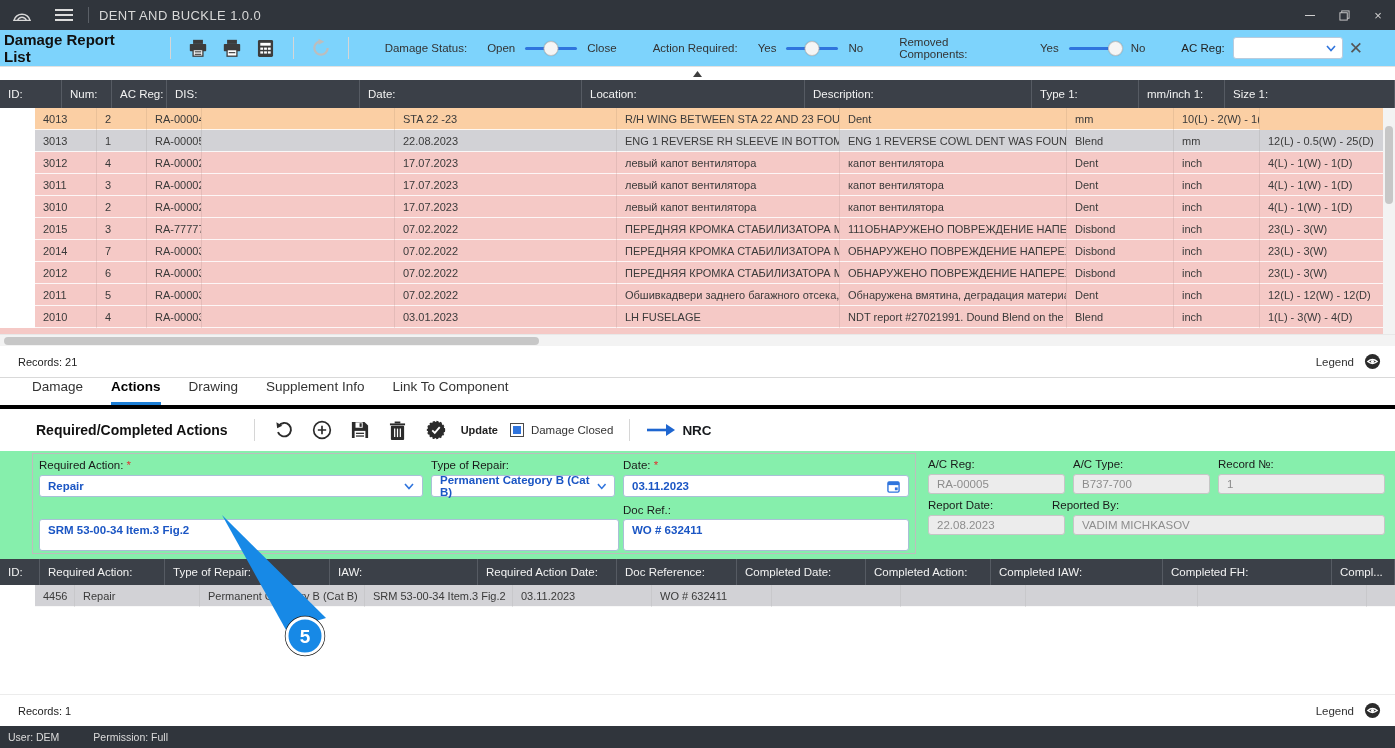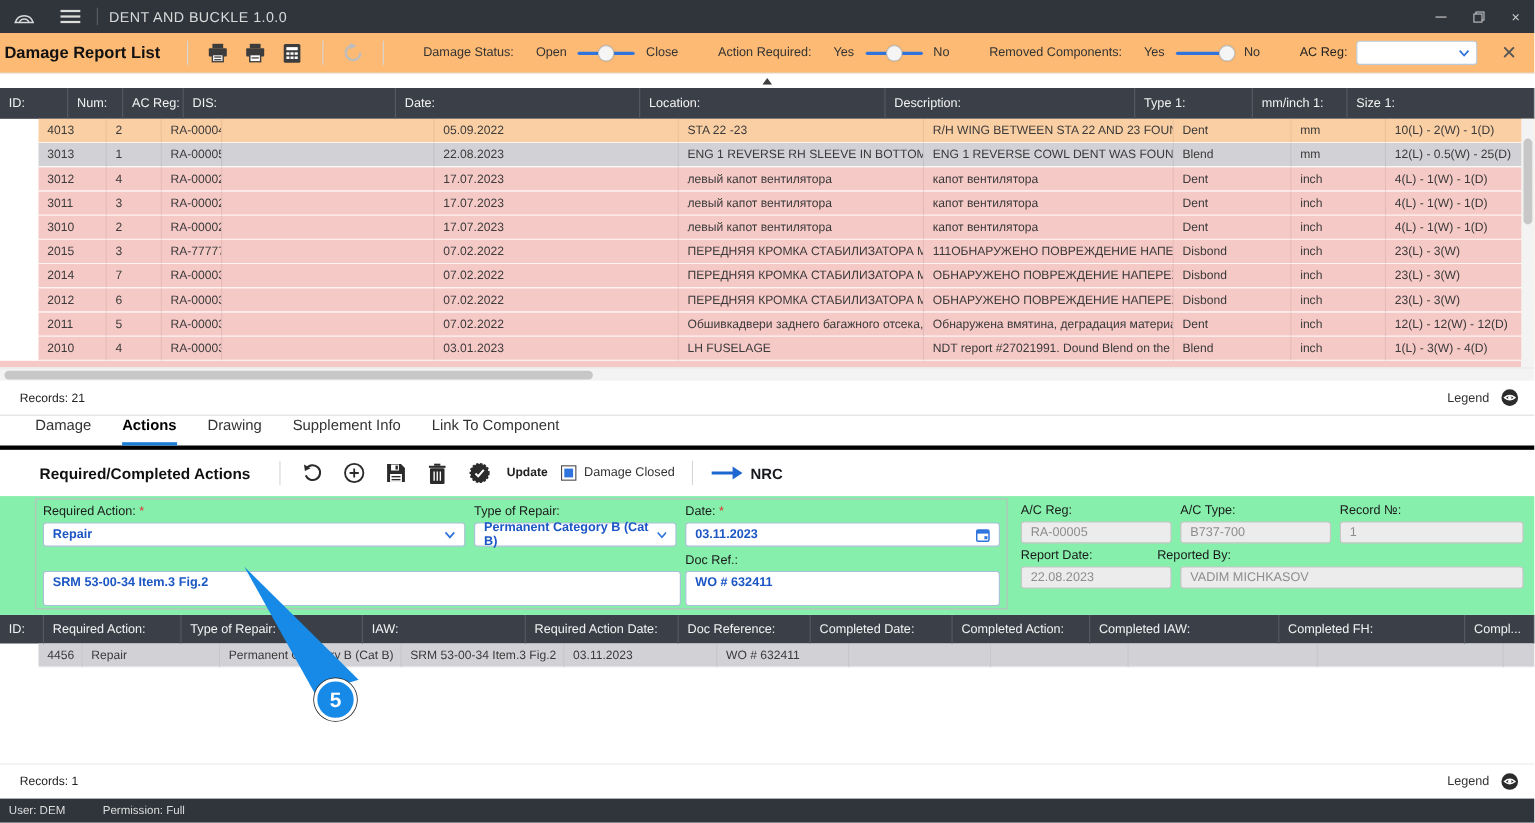--- a/index.html
+++ b/index.html
@@ -11,21 +11,21 @@
   .titlebar .appicon { width:44px; display:flex; justify-content:center; }
   .titlebar .burger { width:40px; display:flex; flex-direction:column; gap:3px; align-items:center; cursor:pointer; }
   .titlebar .burger i { display:block; width:18px; height:2px; background:#dcdcdc; }
   .titlebar .tsep { width:1px; height:16px; background:#5a5f66; margin:0 10px 0 4px; }
   .titlebar .ttitle { font-size:13px; letter-spacing:.4px; color:#d9d9d9; }
   .wincontrols { margin-left:auto; display:flex; height:100%; }
   .wincontrols .wbtn { width:34px; height:100%; display:flex; align-items:center; justify-content:center; color:#cfcfcf; font-size:13px; cursor:pointer; }
   .wbtn .minbar { width:10px; height:1px; background:#cfcfcf; display:block; }
 
   
-  .toolbar { height:37px; background:#fdba74; display:flex; align-items:center; border-bottom:1px solid #e2e2e2; padding:0 10px 0 4px; }
+  .toolbar { height:37px; background:#7dd3fc; display:flex; align-items:center; border-bottom:1px solid #e2e2e2; padding:0 26px 0 4px; }
   .toolbar .rtitle { font-size:15px; font-weight:bold; color:#111; margin-right:14px; }
   .vsep { width:1px; height:22px; background:#d6d6d6; margin:0 10px; }
   .icbtn { width:26px; height:24px; display:flex; align-items:center; justify-content:center; margin:0 4px; cursor:pointer; }
   .filters { display:flex; align-items:center; font-size:11.5px; color:#333; }
   .filters .flabel { margin:0 10px 0 26px; }
   .filters .fopt { margin:0 10px; }
   .toggle { width:52px; height:15px; position:relative; display:inline-block; }
   .toggle .track { position:absolute; left:0; right:0; top:6px; height:3px; background:#2f74dd; border-radius:2px; }
   .toggle .knob { position:absolute; top:0; width:15px; height:15px; border-radius:50%; background:#f5f5f5; border:1px solid #c4c4c4; left:50%; transform:translateX(-50%); box-shadow:0 0 1px rgba(0,0,0,.25); }
   .toggle.knob-right .knob { left:auto; right:-2px; transform:none; }
@@ -239,21 +239,20 @@
         <div class="t-cell">Type 1:</div>
         <div class="t-cell">mm/inch 1:</div>
         <div class="t-cell">Size 1:</div>
       </div>
     <div class="t-body">
         <div class="t-row tone-orange">
           <div class="t-cell">4013</div>
           <div class="t-cell">2</div>
           <div class="t-cell">RA-00004</div>
           <div class="t-cell"></div>
-          <div class="t-cell">05.09.2022</div>
           <div class="t-cell">STA 22 -23</div>
           <div class="t-cell">R/H WING BETWEEN STA 22 AND 23 FOUND DE...</div>
           <div class="t-cell">Dent</div>
           <div class="t-cell">mm</div>
           <div class="t-cell">10(L) - 2(W) - 1(D)</div>
         </div>
         <div class="t-row tone-selected">
           <div class="t-cell">3013</div>
           <div class="t-cell">1</div>
           <div class="t-cell">RA-00005</div>

